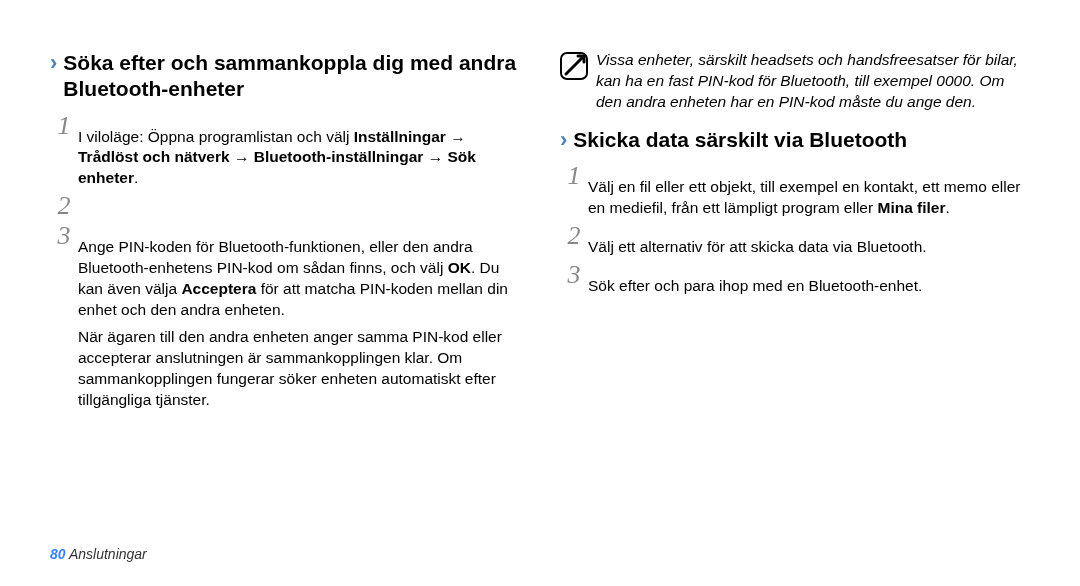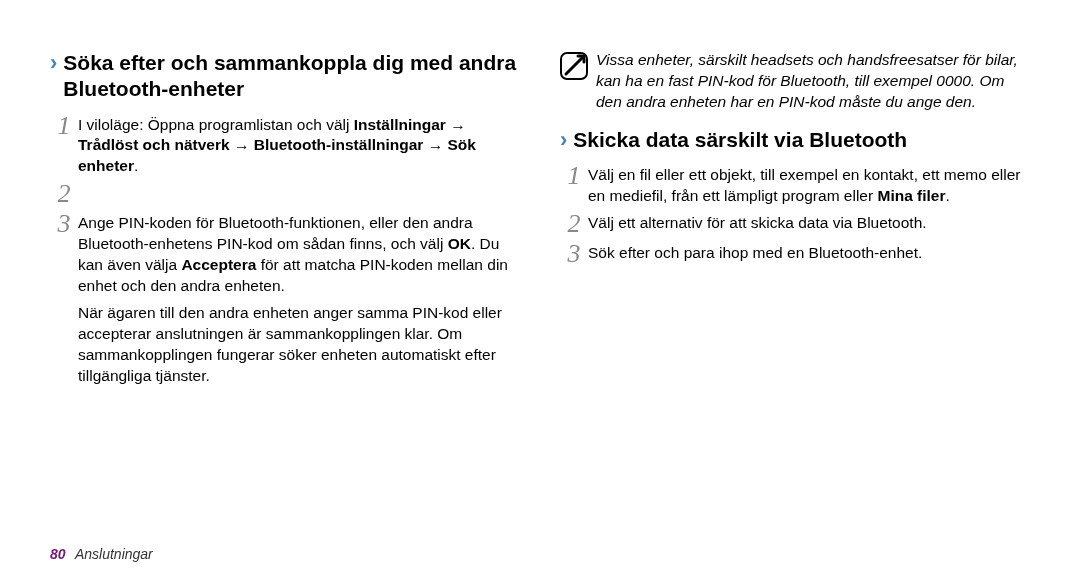--- a/index.html
+++ b/index.html
@@ -48,20 +48,21 @@
     font-size: 26px;
     color: #888;
     width: 28px;
     flex-shrink: 0;
     text-align: center;
     line-height: 1;
     margin-top: -2px;
   }
   .step-body {
     flex: 1;
+    margin-top: 12px;
   }
   .step-body .extra {
     margin-top: 6px;
   }
   .note {
     display: flex;
     align-items: flex-start;
     margin-bottom: 14px;
     font-size: 15.5px;
     line-height: 1.35;
@@ -79,23 +80,22 @@
   .footer {
     position: absolute;
     bottom: 24px;
     left: 50px;
     font-size: 14px;
     color: #333;
     font-style: italic;
   }
   .footer .pagenum {
     font-style: italic;
-    color: #701a75;
+    color: #3b82f6;
     font-weight: bold;
-    margin-right: 6px;
   }
   .bold { font-weight: bold; }
 </style>
 </head>
 <body>
 
 <div class="page">
   <div class="col">
 
     <div class="section-heading">

